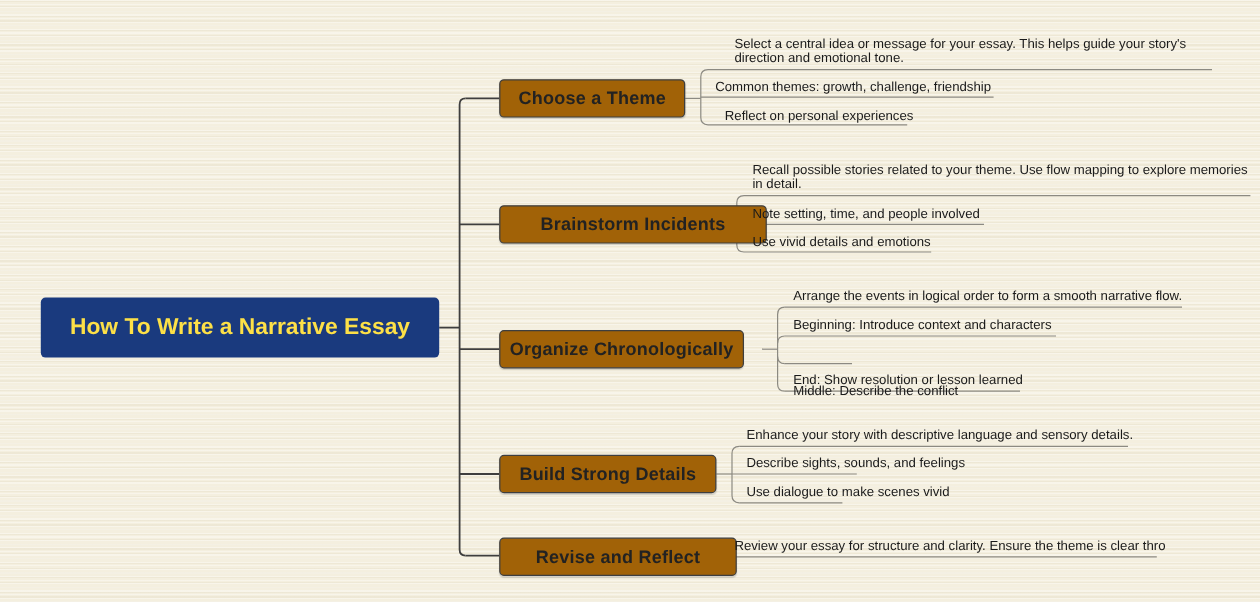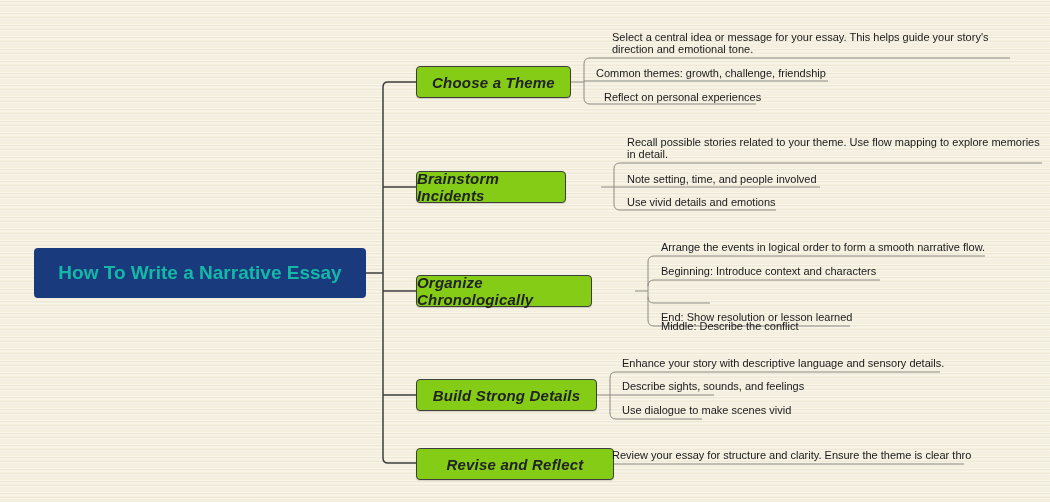--- a/index.html
+++ b/index.html
@@ -26,45 +26,44 @@
       pointer-events: none;
     }
     .root-node {
       position: absolute;
       left: 34px;
       top: 248px;
       width: 332px;
       height: 50px;
       background: #1a3a7e;
       border-radius: 4px;
-      color: #14b8a6;
+      color: #fde047;
       font-weight: bold;
       font-size: 19px;
       display: flex;
       align-items: center;
       justify-content: center;
       box-sizing: border-box;
     }
     .branch-node {
       position: absolute;
       left: 416px;
       height: 32px;
-      background: #84cc16;
+      background: #a16207;
       border: 1.5px solid #3e3e3e;
       border-radius: 4px;
       box-sizing: border-box;
       display: flex;
       align-items: center;
       justify-content: center;
       font-weight: bold;
       font-size: 15px;
       color: #222222;
       letter-spacing: 0.2px;
       box-shadow: 0 1px 1px rgba(0,0,0,0.15);
-      font-style: italic;
     }
     .leaf {
       position: absolute;
       font-size: 11px;
       line-height: 12px;
       color: #1a1a1a;
       white-space: nowrap;
     }
   </style>
 </head>
@@ -123,35 +122,35 @@
   <div>Select a central idea or message for your essay. This helps guide your story's</div>
   <div>direction and emotional tone.</div>
 </div>
 <div class="leaf" style="left:596px; top:67px;">
   <div>Common themes: growth, challenge, friendship</div>
 </div>
 <div class="leaf" style="left:604px; top:91px;text-align:center;">
   <div>Reflect on personal experiences</div>
 </div>
 
-<div class="branch-node" style="top:171px; width:150px;">
+<div class="branch-node" style="top:171px; width:223px;">
   <span>Brainstorm Incidents</span>
 </div>
 <div class="leaf" style="left:627px; top:136px;">
   <div>Recall possible stories related to your theme. Use flow mapping to explore memories</div>
   <div>in detail.</div>
 </div>
 <div class="leaf" style="left:627px; top:173px;">
   <div>Note setting, time, and people involved</div>
 </div>
 <div class="leaf" style="left:627px; top:196px;">
   <div>Use vivid details and emotions</div>
 </div>
 
-<div class="branch-node" style="top:275px; width:176px;">
+<div class="branch-node" style="top:275px; width:204px;">
   <span>Organize Chronologically</span>
 </div>
 <div class="leaf" style="left:661px; top:241px;">
   <div>Arrange the events in logical order to form a smooth narrative flow.</div>
 </div>
 <div class="leaf" style="left:661px; top:265px;">
   <div>Beginning: Introduce context and characters</div>
 </div>
 <div class="leaf" style="left:661px; top:288px;margin-top:32px;">
   <div>Middle: Describe the conflict</div>

